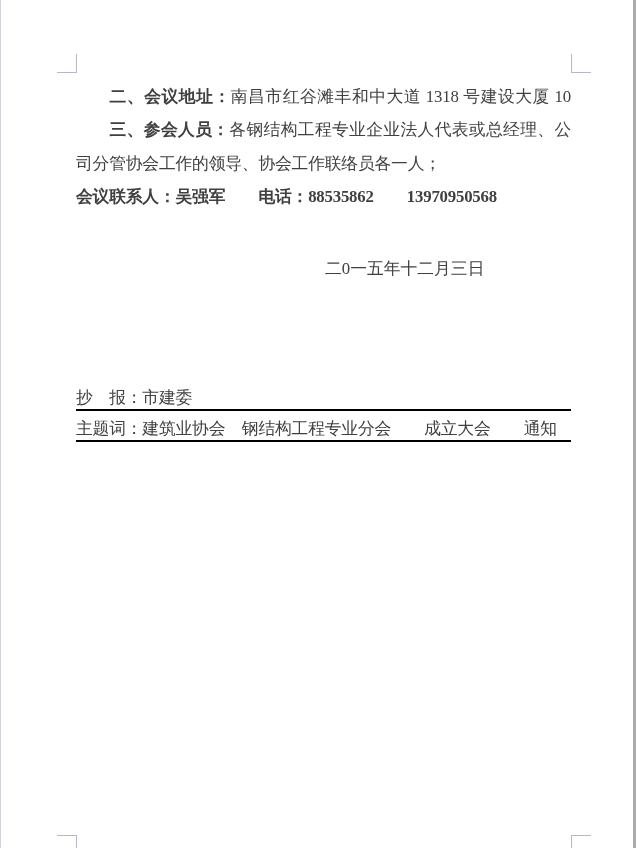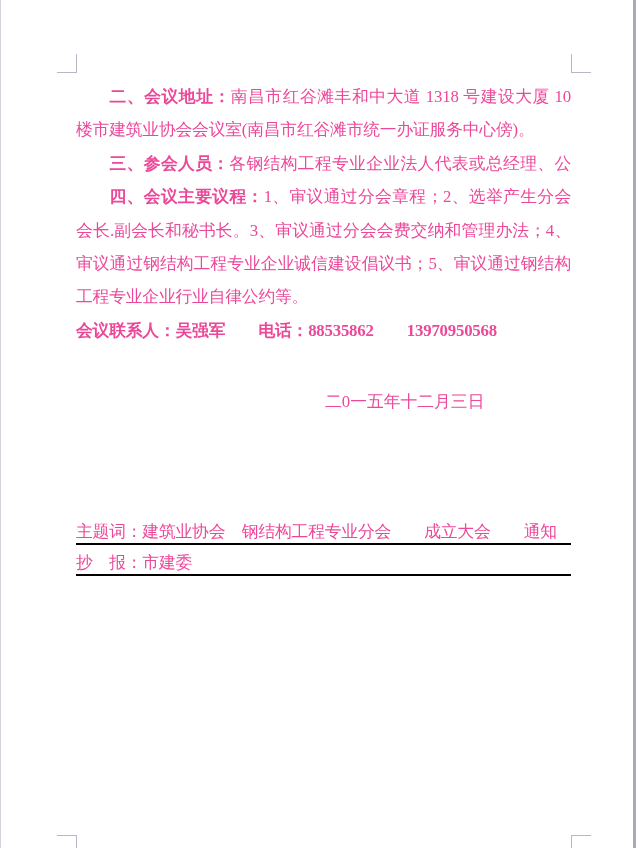--- a/index.html
+++ b/index.html
@@ -3,21 +3,21 @@
 <meta charset="utf-8">
 <style>
   html, body { margin: 0; padding: 0; background: #ffffff; }
   #page {
     position: relative;
     width: 638px;
     height: 848px;
     background: #ffffff;
     overflow: hidden;
     font-family: "Liberation Serif", "DejaVu Serif", serif;
-    color: #ec4899;
+    color: #404040;
   }
   
   .edge-left {
     position: absolute; left: 0; top: 0; width: 1px; height: 848px;
     background: #d2d3da;
   }
   .edge-right {
     position: absolute; left: 633px; top: 0; width: 3px; height: 848px;
     background: #a9aab4;
   }
@@ -78,40 +78,34 @@
 
   <div class="mark mark-tl"></div>
   <div class="mark mark-tr"></div>
   <div class="mark mark-bl"></div>
   <div class="mark mark-br"></div>
 
   <div id="column">
 
     <div class="para">
         <div class="tline just first-indent"><span class="bseg">二、会议地址：</span><span>南昌市红谷滩丰和中大道 1318 号建设大厦 10</span></div>
-        <div class="tline"><span>楼市建筑业协会会议室(南昌市红谷滩市统一办证服务中心傍)。</span></div>
       </div>
       <div class="para">
         <div class="tline just first-indent"><span class="bseg">三、参会人员：</span><span>各钢结构工程专业企业法人代表或总经理、公</span></div>
-      </div>
-      <div class="para">
-        <div class="tline just first-indent"><span class="bseg">四、会议主要议程：</span><span>1、审议通过分会章程；2、选举产生分会</span></div>
-        <div class="tline just"><span>会长.副会长和秘书长。3、审议通过分会会费交纳和管理办法；4、</span></div>
-        <div class="tline just"><span>审议通过钢结构工程专业企业诚信建设倡议书；5、审议通过钢结构</span></div>
-        <div class="tline"><span>工程专业企业行业自律公约等。</span></div>
+        <div class="tline"><span>司分管协会工作的领导、协会工作联络员各一人；</span></div>
       </div>
       <div class="para">
         <div class="tline"><span class="bseg">会议联系人：吴强军　　电话：88535862　　13970950568</span></div>
       </div>
       <div class="date-line">二0一五年十二月三日</div>
 
     <div id="footer">
       <div class="frow">
-        <span class="fleft">主题词：建筑业协会　钢结构工程专业分会　　成立大会　　通知</span>
+        <span class="fleft">抄　报：市建委</span>
         <span class="fright"></span>
       </div>
       <div class="frow">
-        <span class="fleft">抄　报：市建委</span>
+        <span class="fleft">主题词：建筑业协会　钢结构工程专业分会　　成立大会　　通知</span>
         <span class="fright"></span>
       </div>
     </div>
   </div>
 </div>
 
 </body></html>

